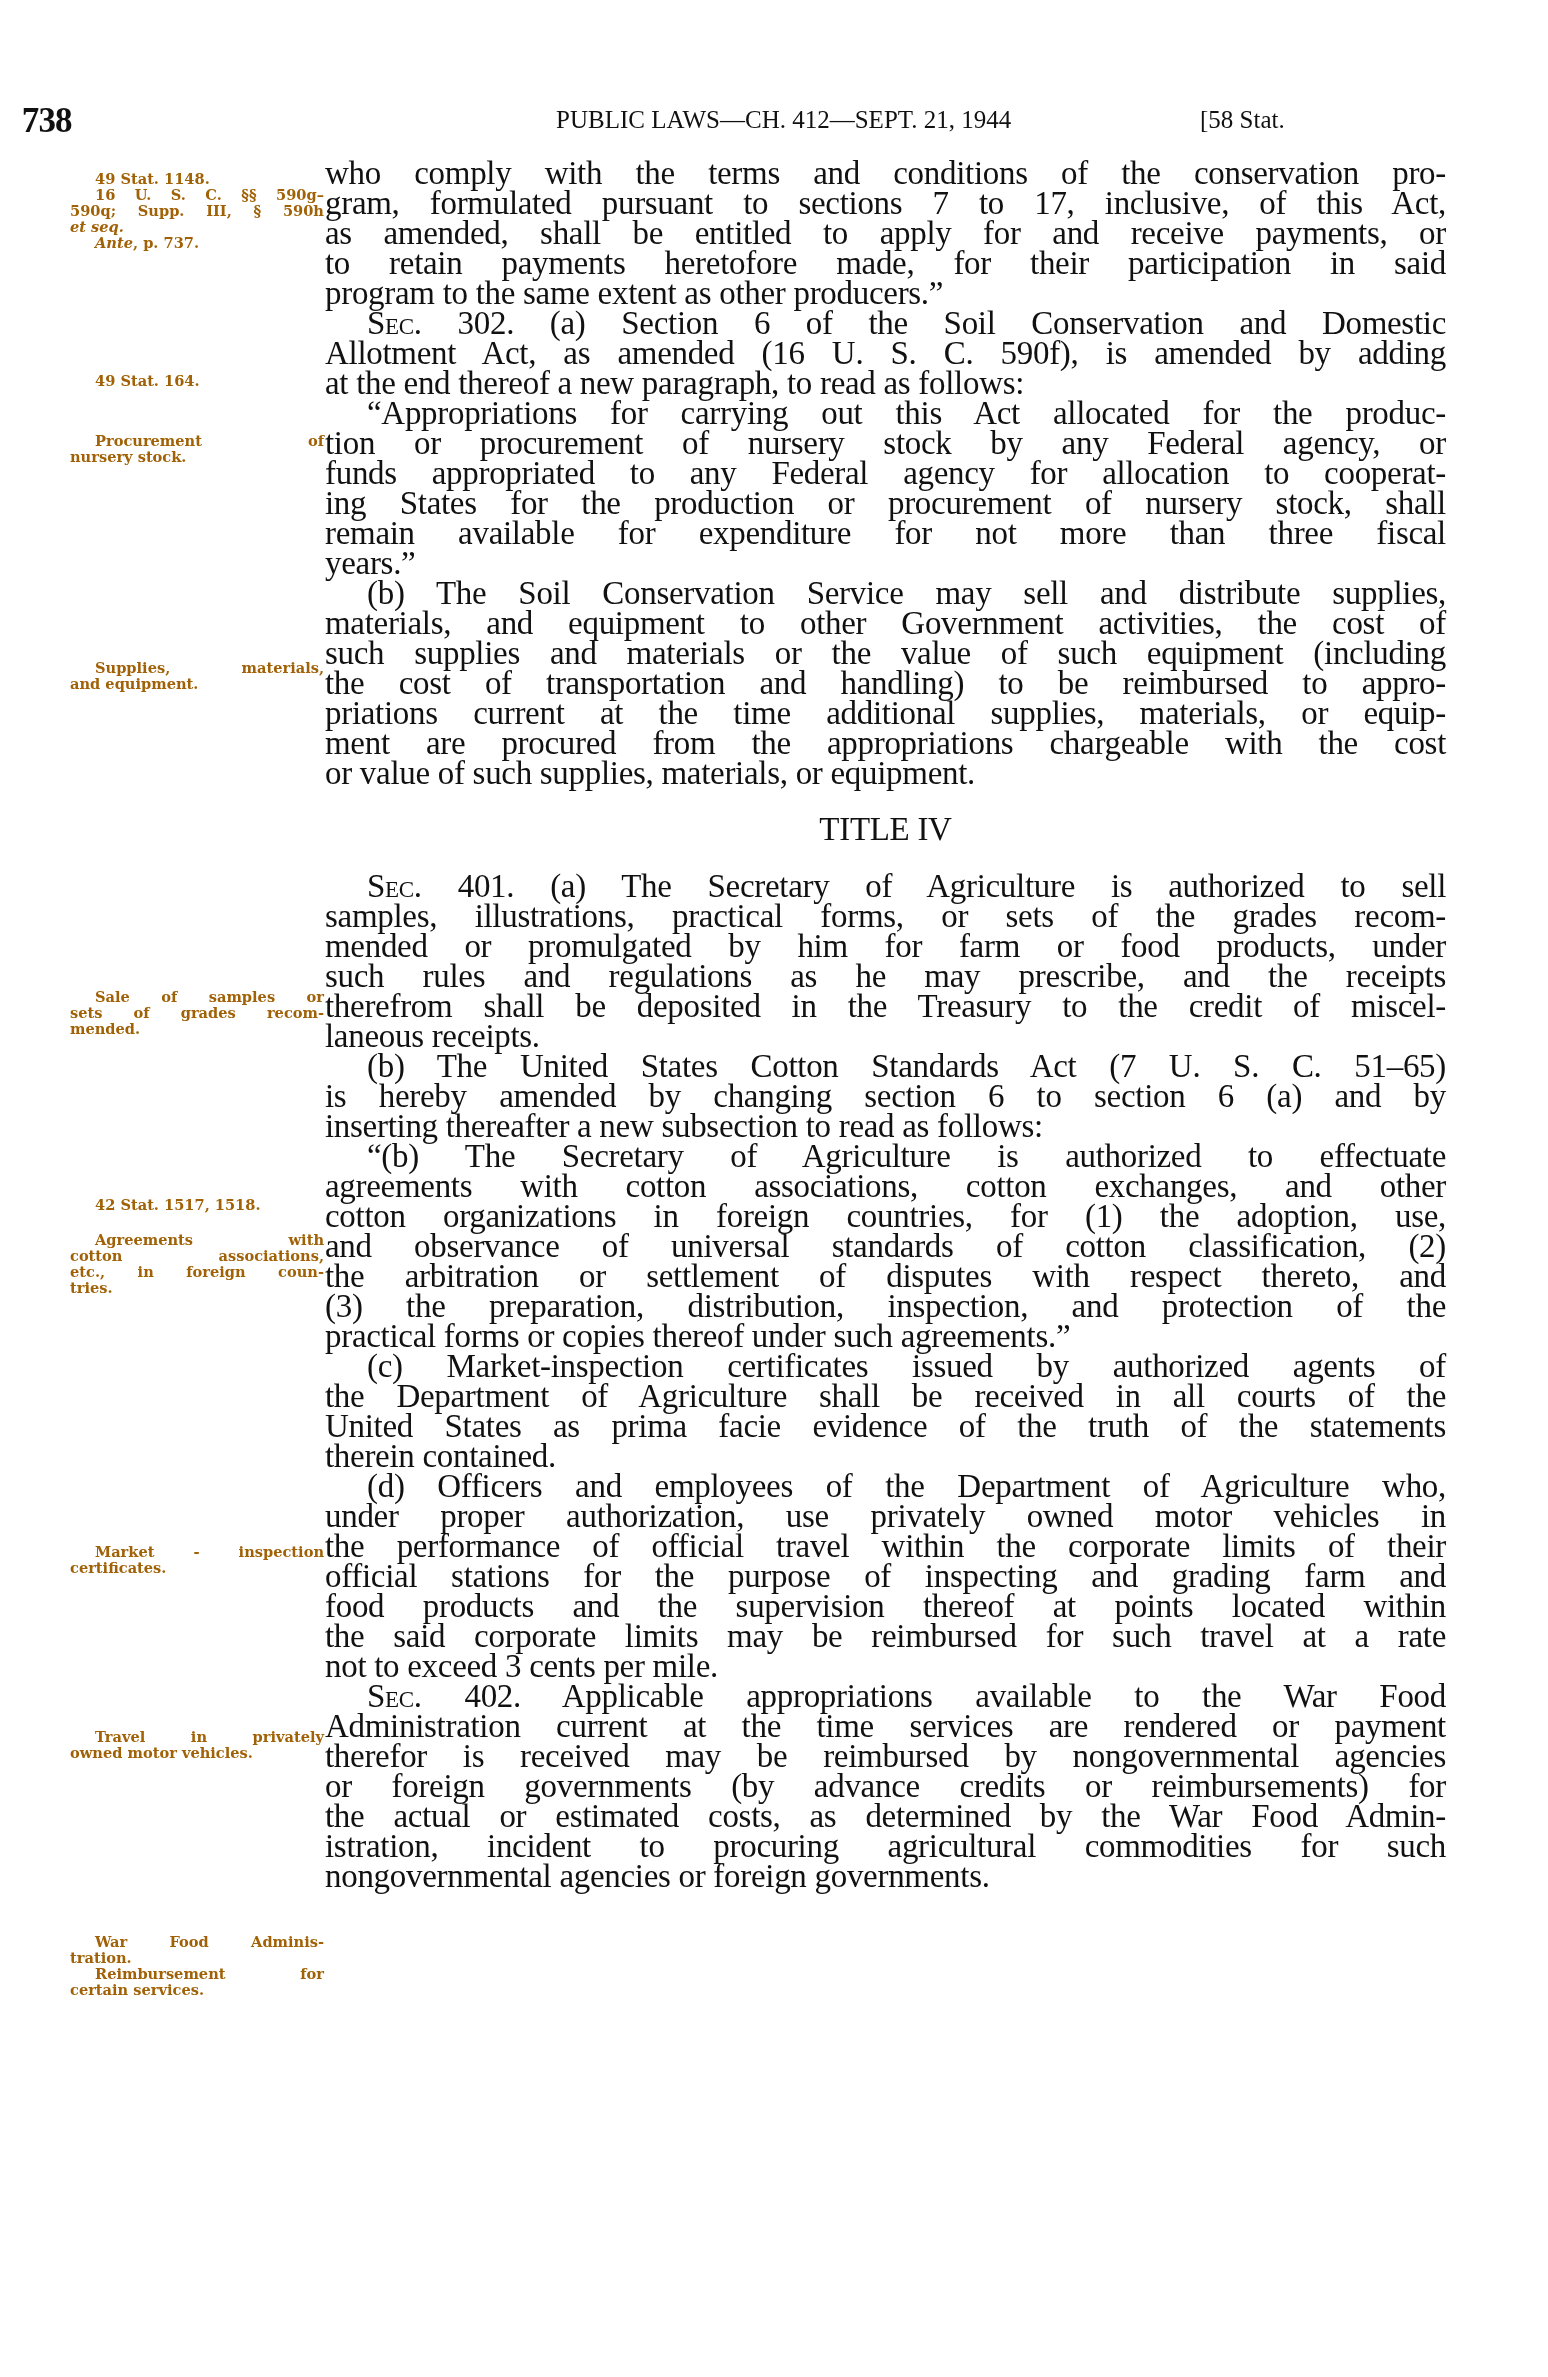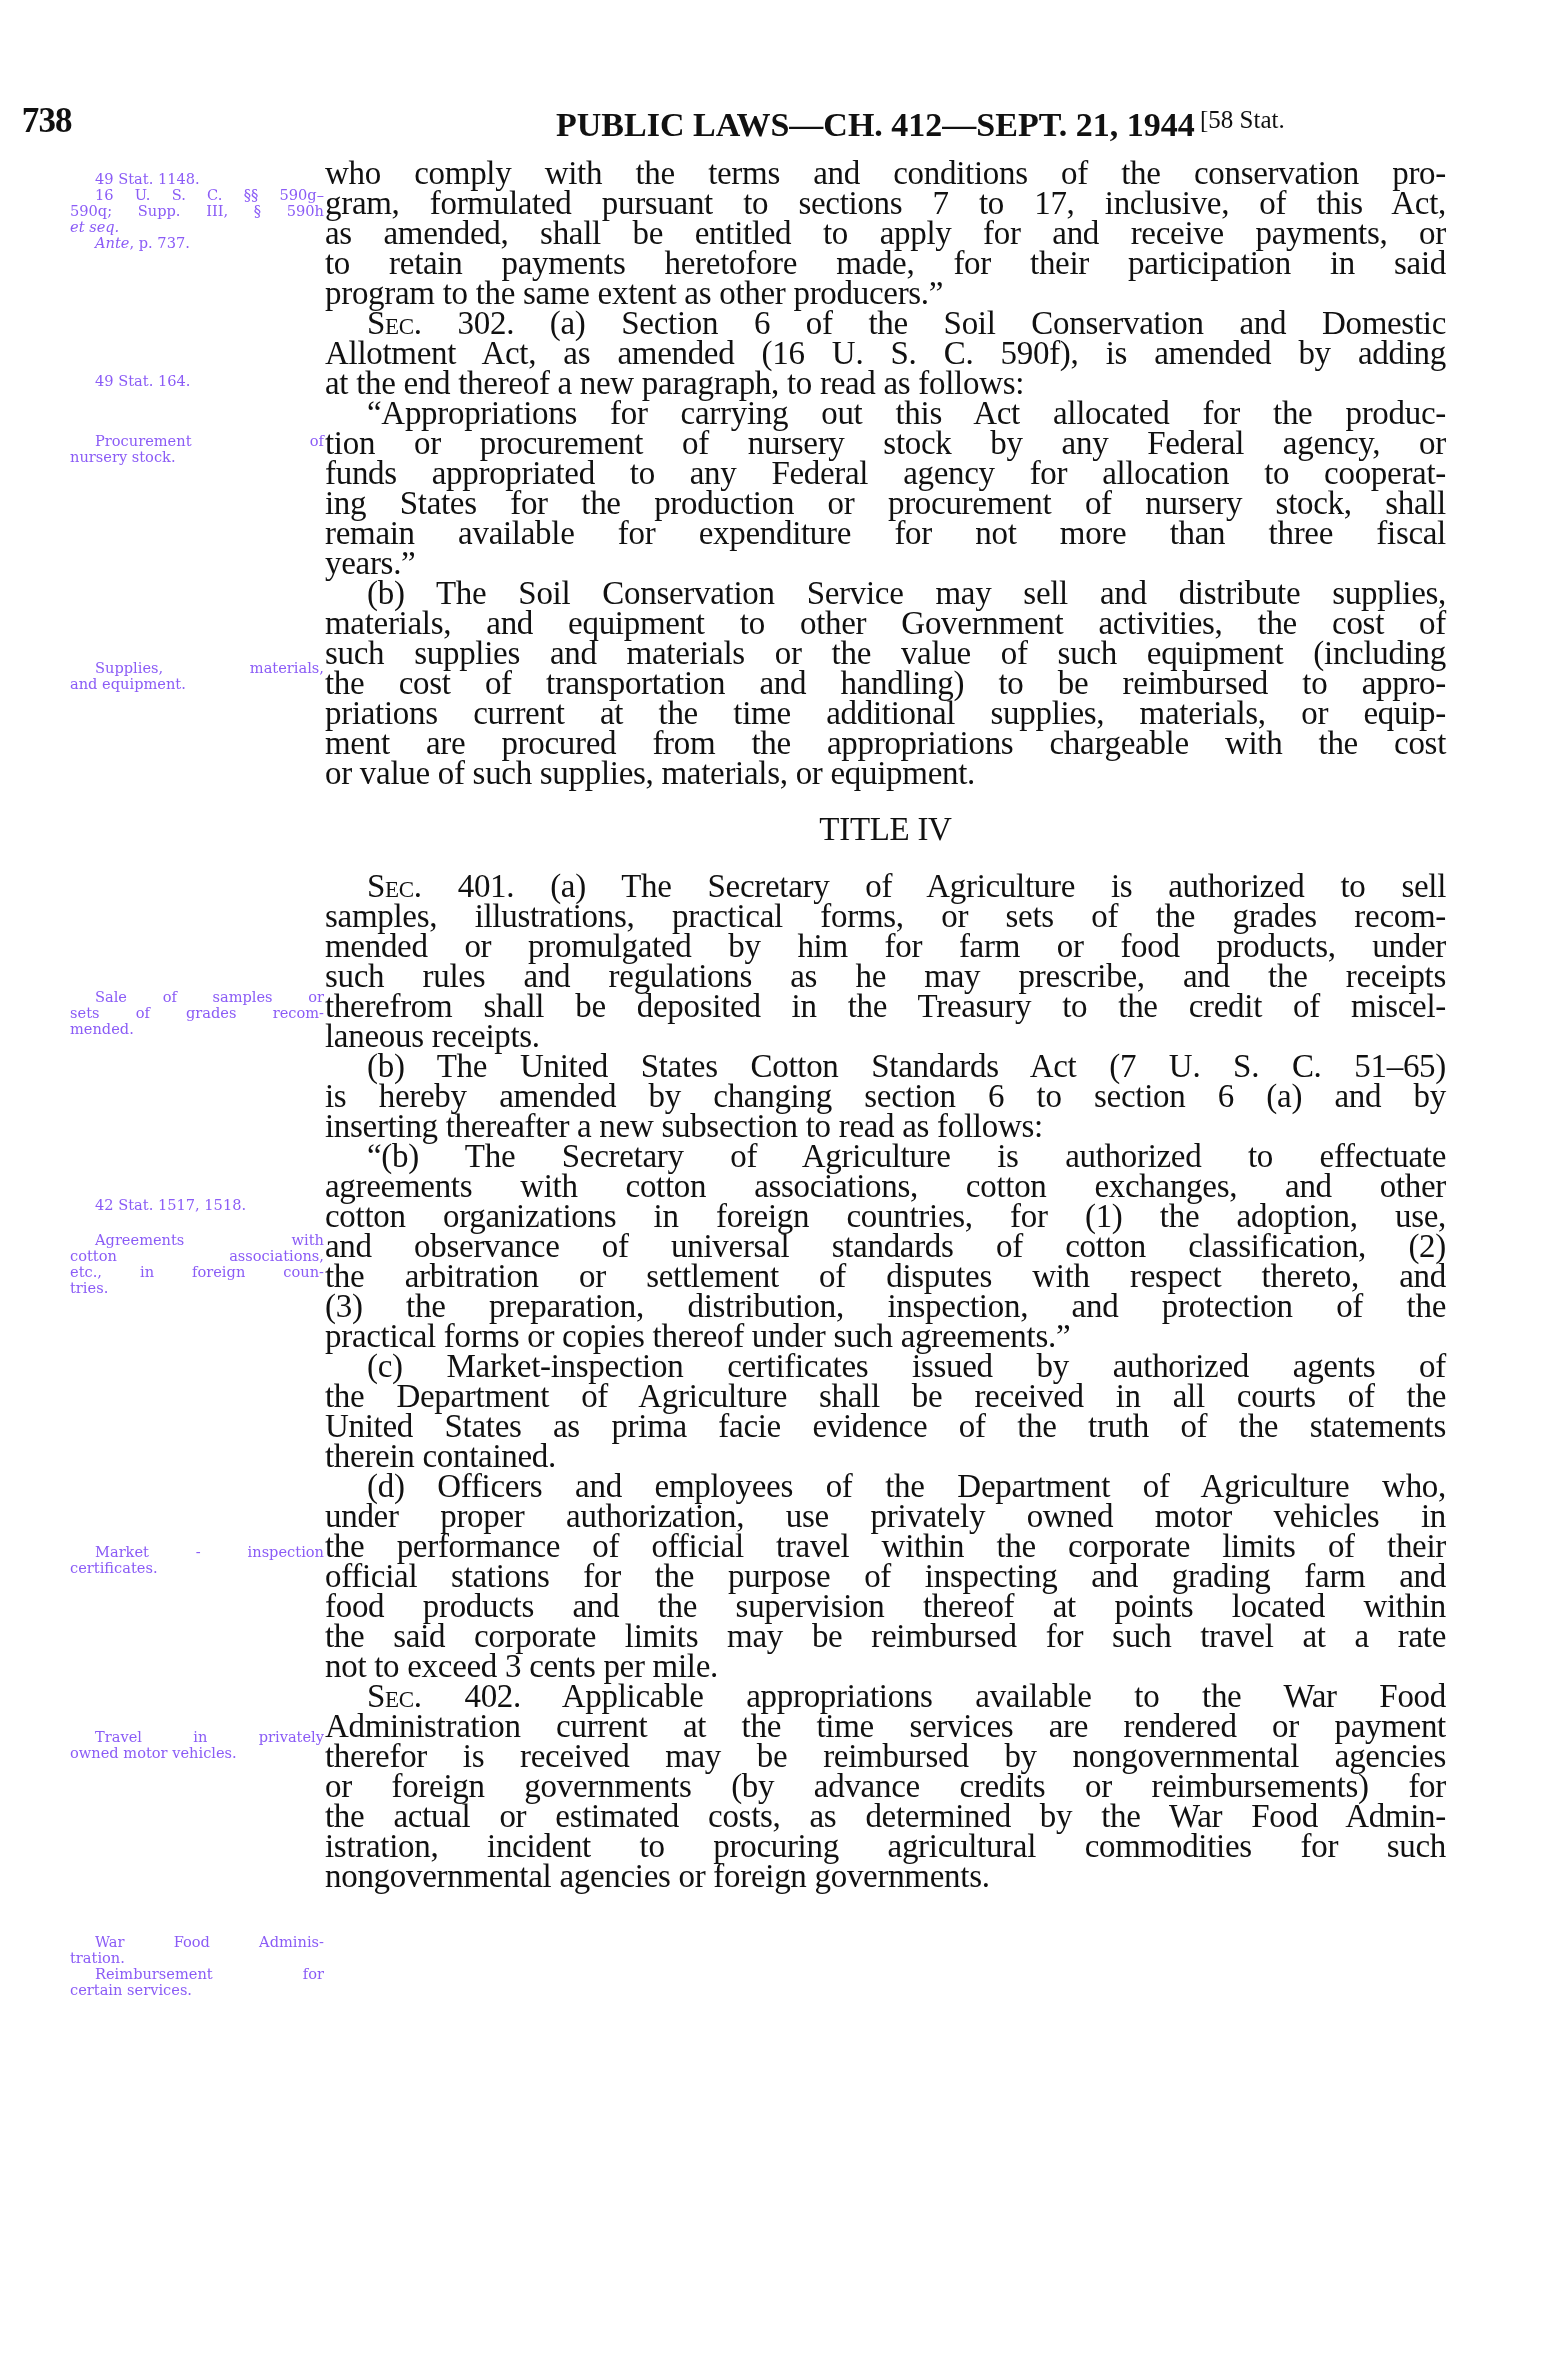--- a/index.html
+++ b/index.html
@@ -1,32 +1,32 @@
 <!DOCTYPE html>
 <html style="font-size:13.3px"><head>
 <meta charset="utf-8">
 <style>
   html, body { margin: 0; padding: 0; background: #ffffff; }
   body { width: 1548px; height: 2377px; position: relative; overflow: hidden;
          font-family: "Liberation Serif", "DejaVu Serif", serif; color: #111; }
   .header { position: absolute; top: 98px; left: 0; width: 1548px; height: 42px; }
   .page-num { position: absolute; left: 21.7px; top: 3.3px; font-size: 35px; font-weight: bold; letter-spacing: -0.8px; }
-  .running-head { position: absolute; left: 556px; top: 8.3px; font-size: 34px; letter-spacing: 0px; font-weight: bold; }
+  .running-head { position: absolute; left: 556px; top: 8.3px; font-size: 25px; letter-spacing: 0px; }
   .vol { position: absolute; left: 1200px; top: 8.3px; font-size: 25px; }
 
   .main { position: absolute; left: 325px; top: 158px; width: 1121px; }
   .line { height: 30px; line-height: 30px; font-size: 33px; white-space: nowrap;
           text-align: justify; text-align-last: justify; letter-spacing: -0.3px; }
   .line.last { text-align-last: left; }
   .line.indent { padding-left: 42px; }
   .sc { font-variant: small-caps; margin-top: 16px; }
   .title { text-align-last: center; margin: 25px 0 25px 0; height: 33px; line-height: 33px; }
 
   .margin-note { position: absolute; left: 70px; width: 254px; font-family: "DejaVu Serif", serif;
-                 font-weight: normal; font-size: 14.6px; line-height: 16px; color: #8b5cf6; }
+                 font-weight: bold; font-size: 14.6px; line-height: 16px; color: #a16207; }
   .margin-note .ln { display: block; text-align: justify; text-align-last: justify; white-space: nowrap; }
   .margin-note .ln.first { padding-left: 25px; }
   .margin-note .ln.end { text-align-last: left; }
   .margin-note i { font-style: italic; }
 </style>
 </head>
 <body>
 
 <div class="header">
   <span class="page-num">738</span>

